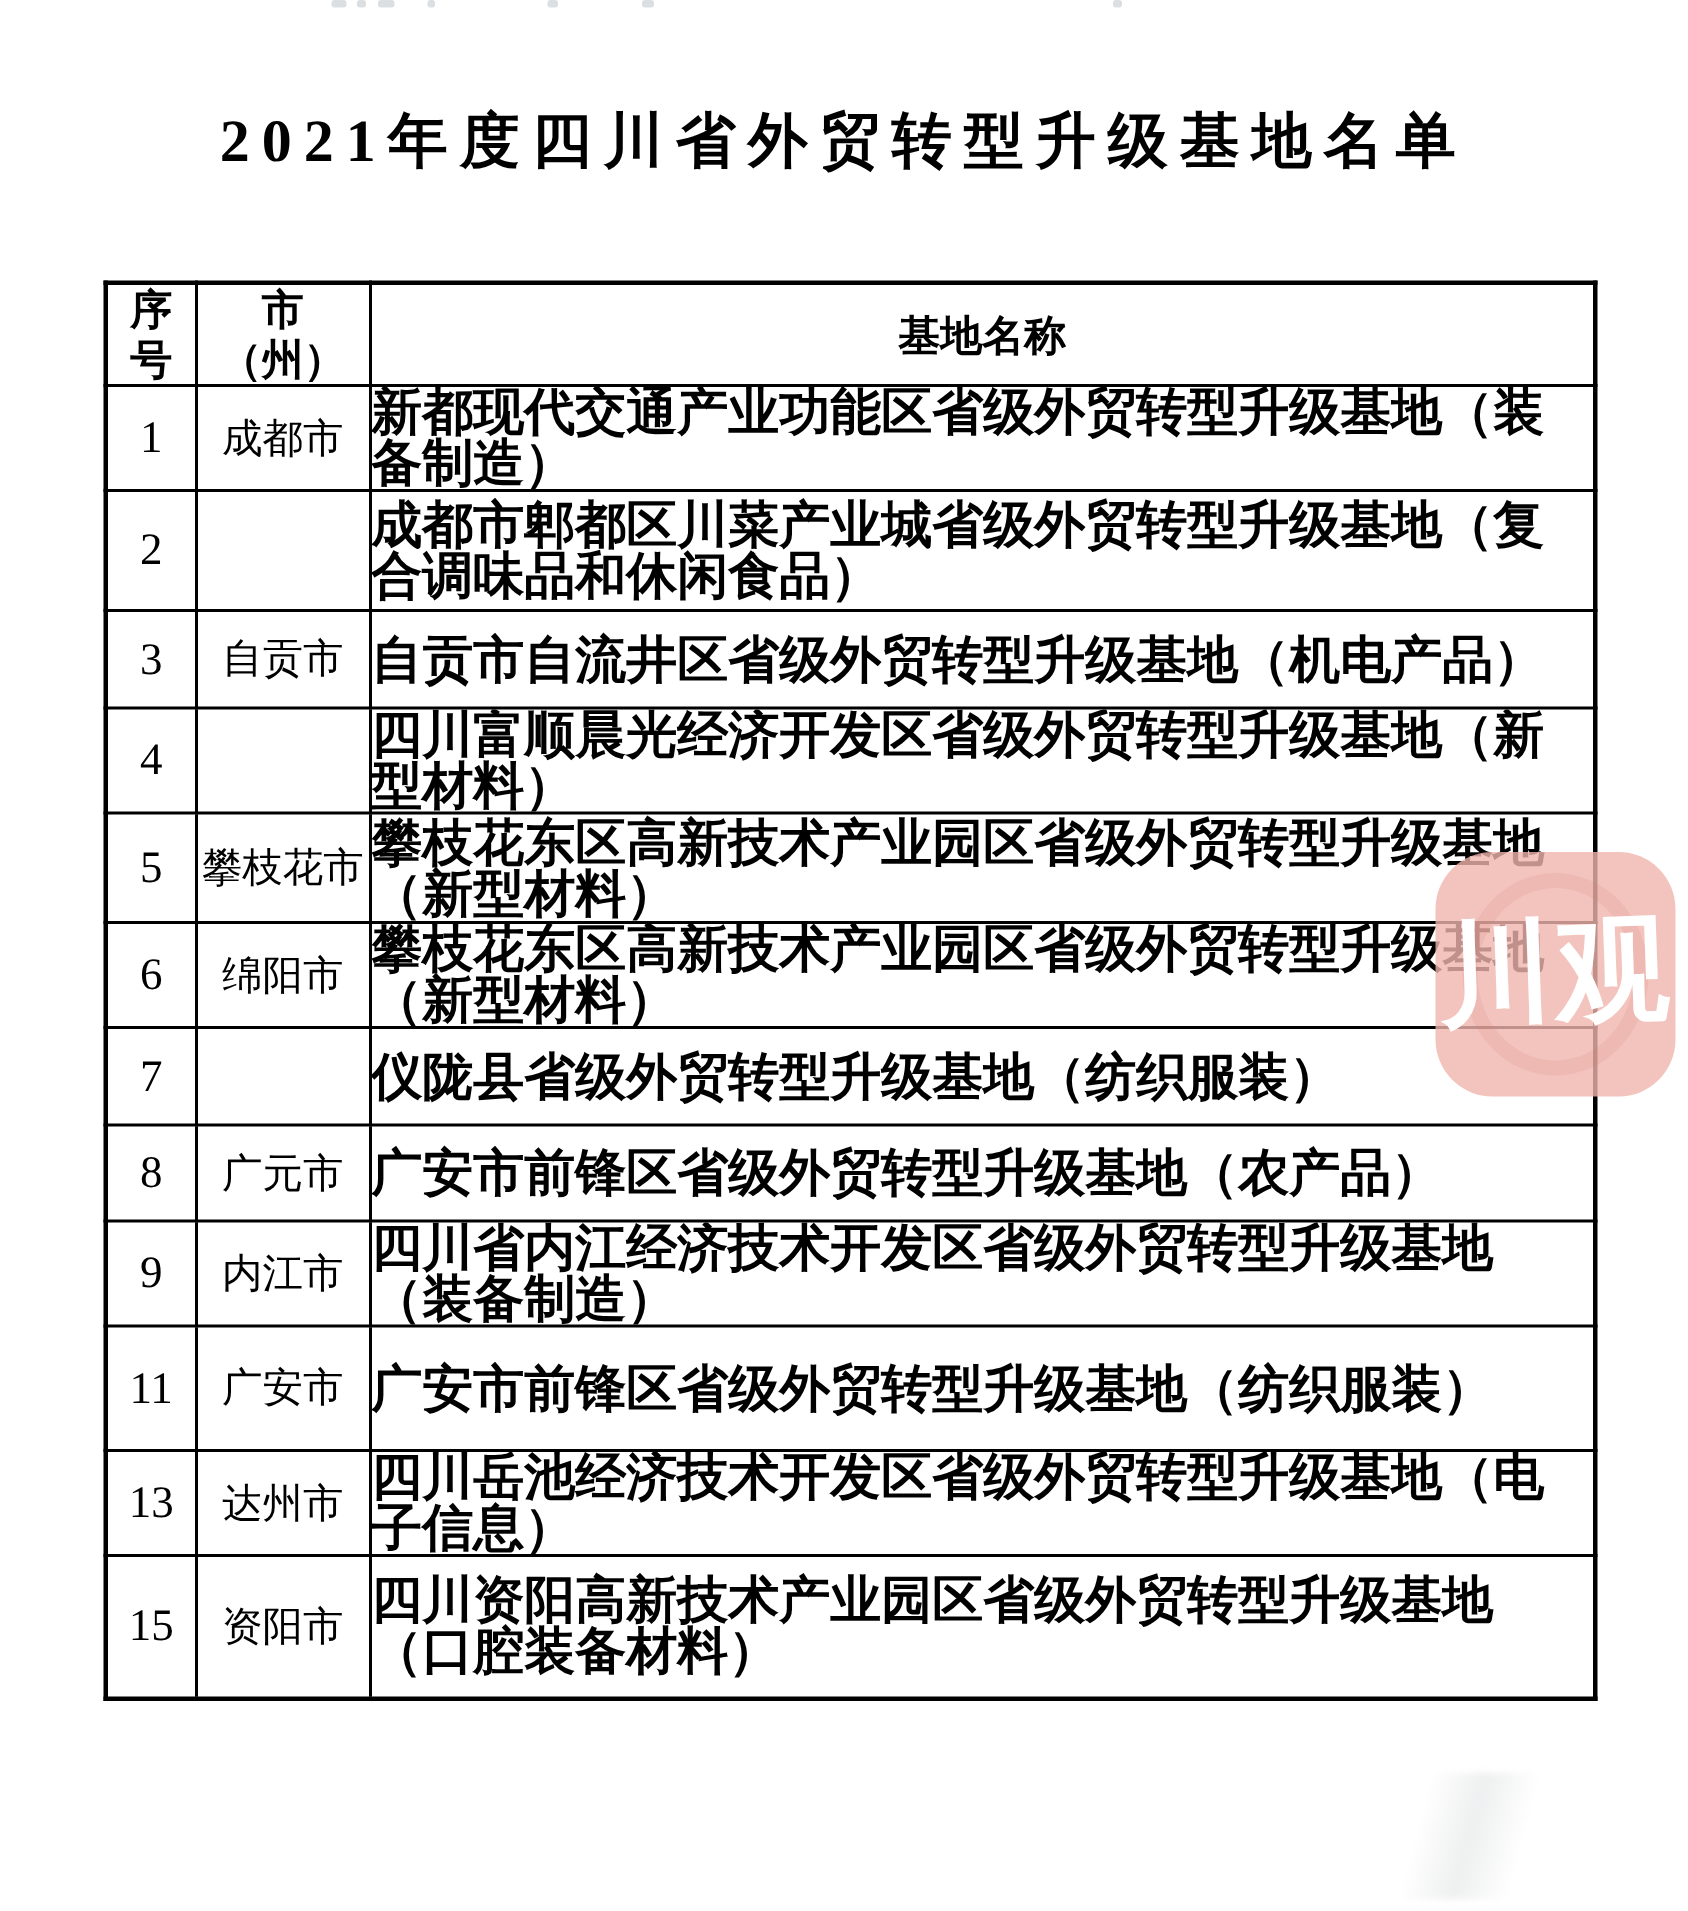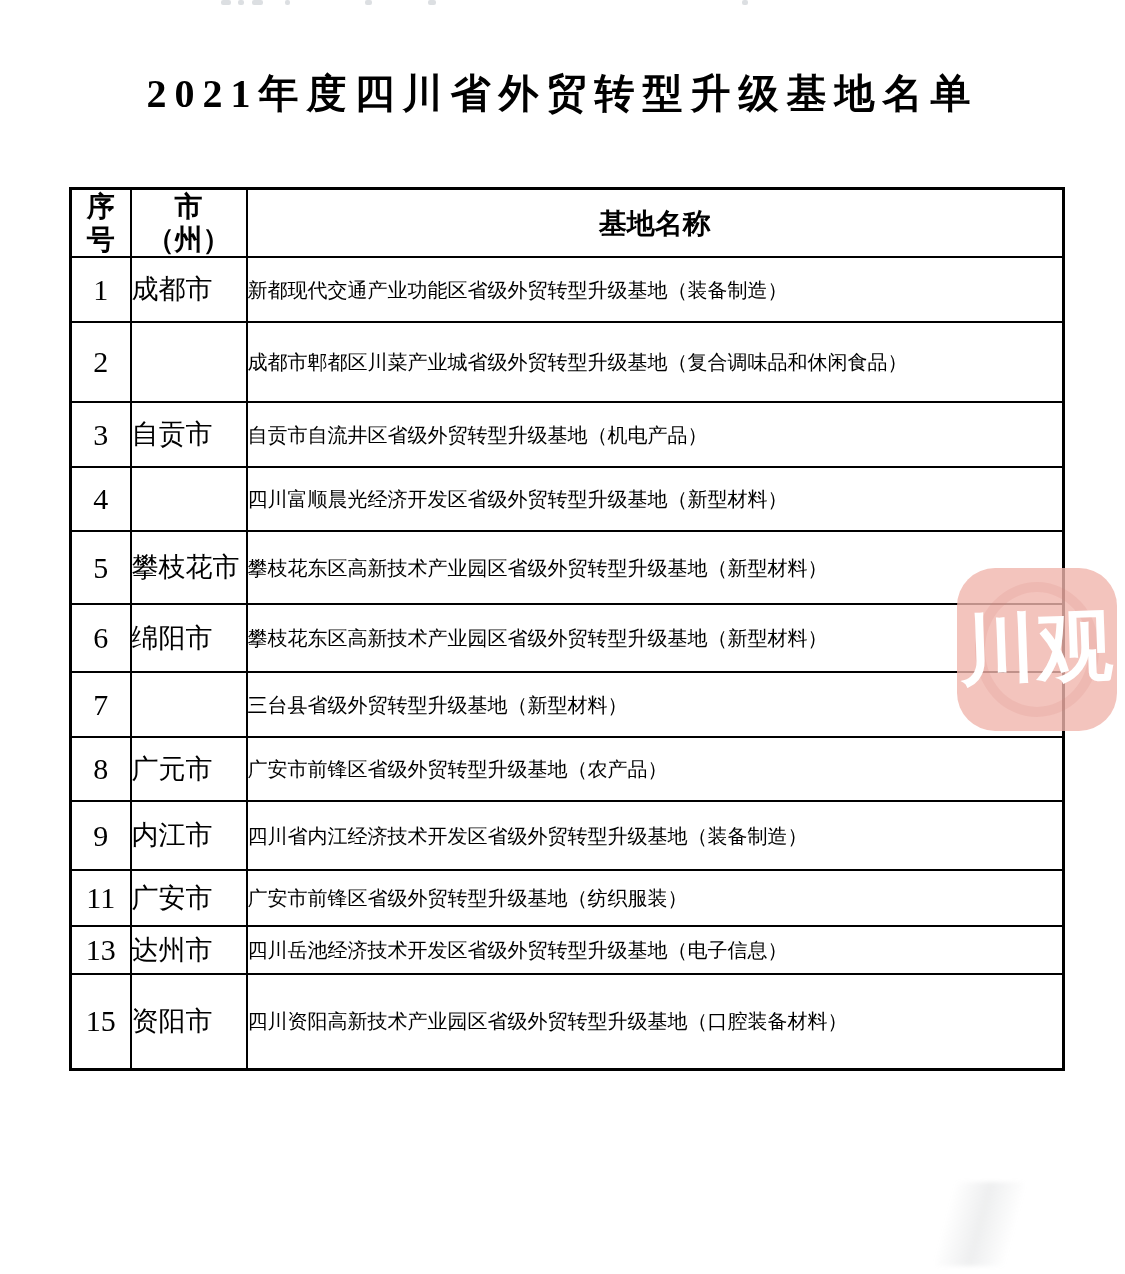--- a/index.html
+++ b/index.html
@@ -22,24 +22,24 @@
   table.base-table td{
     border:2px solid #000;vertical-align:middle;overflow:hidden;
     padding:0;
   }
   td.col-no{
     text-align:center;
     font-family:"Liberation Serif", serif;
     font-size:30px;
   }
   td.col-city{
-    font-size:27px;line-height:33px;padding:0 12px;
+    text-align:center;font-size:27px;line-height:33px;padding:0 12px;
   }
   td.col-name{
-    font-size:20px;line-height:34px;padding:2px 4px 2px 6px;text-align:left;
+    font-size:34px;line-height:34px;padding:2px 4px 2px 6px;text-align:left;font-weight:bold;
   }
   tr.hdr td{
     font-weight:bold;font-size:28px;text-align:center;line-height:33px;
     font-family:"Liberation Sans", sans-serif;
   }
   
   .watermark{
     position:absolute;left:957px;top:568px;width:160px;height:163px;
     background:rgba(240,181,173,0.80);
     border-radius:38px;z-index:5;
@@ -122,33 +122,33 @@
     <td class="col-name">攀枝花东区高新技术产业园区省级外贸转型升级基地（新型材料）</td>
   </tr>
   <tr style="height:68px">
     <td class="col-no">6</td>
     <td class="col-city">绵阳市</td>
     <td class="col-name">攀枝花东区高新技术产业园区省级外贸转型升级基地（新型材料）</td>
   </tr>
   <tr style="height:65px">
     <td class="col-no">7</td>
     <td class="col-city"></td>
-    <td class="col-name">三台县省级外贸转型升级基地（新型材料）</td>
+    <td class="col-name">仪陇县省级外贸转型升级基地（纺织服装）</td>
   </tr>
   <tr style="height:64px">
     <td class="col-no">8</td>
     <td class="col-city">广元市</td>
     <td class="col-name">广安市前锋区省级外贸转型升级基地（农产品）</td>
   </tr>
   <tr style="height:69px">
     <td class="col-no">9</td>
     <td class="col-city">内江市</td>
     <td class="col-name">四川省内江经济技术开发区省级外贸转型升级基地（装备制造）</td>
   </tr>
-  <tr style="height:56px">
+  <tr style="height:83px">
     <td class="col-no">11</td>
     <td class="col-city">广安市</td>
     <td class="col-name">广安市前锋区省级外贸转型升级基地（纺织服装）</td>
   </tr>
   <tr style="height:48px">
     <td class="col-no">13</td>
     <td class="col-city">达州市</td>
     <td class="col-name">四川岳池经济技术开发区省级外贸转型升级基地（电子信息）</td>
   </tr>
   <tr style="height:95px">

